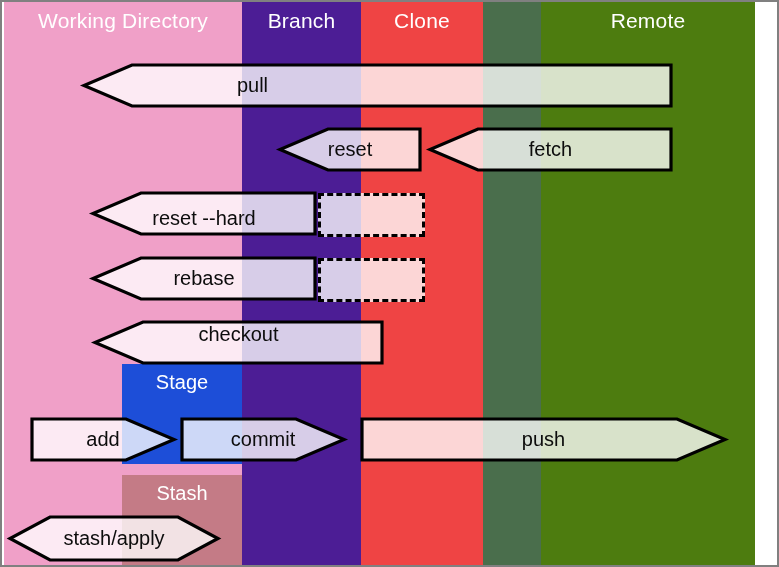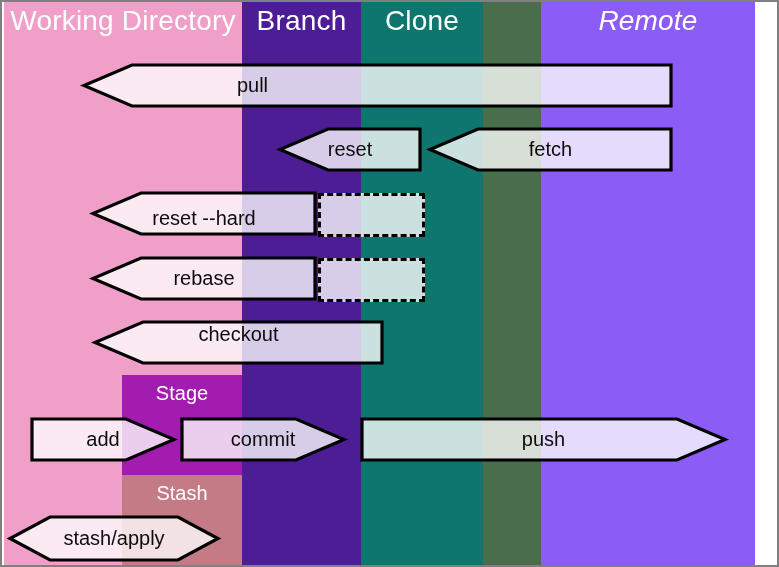--- a/index.html
+++ b/index.html
@@ -13,21 +13,21 @@
     border:2px solid #808080;
     background:#ffffff;
   }
 
   
   .col{position:absolute;top:0;bottom:0;}
   .col-label{
     position:absolute;top:4px;left:0;right:0;
     text-align:center;
     color:#ffffff;
-    font-size:28px;
+    font-size:21px;
     letter-spacing:.2px;
     line-height:30px;
     pointer-events:none;
     user-select:none;
   }
 
   
   .subcol{position:absolute;}
   .subcol-label{
     position:absolute;left:0;right:0;top:4px;
@@ -48,30 +48,30 @@
 <body>
 
 <div id="canvas">
   <div id="columns-layer">
       <div class="col" style="left: 2px; width: 238px; background: rgb(240, 160, 200);">
         <div class="col-label">Working Directory</div>
       </div>
       <div class="col" style="left: 240px; width: 119px; background: #4c1d95;">
         <div class="col-label">Branch</div>
       </div>
-      <div class="col" style="left: 359px; width: 122px; background: #0f766e;">
+      <div class="col" style="left: 359px; width: 122px; background: #ef4444;">
         <div class="col-label">Clone</div>
       </div>
       <div class="col" style="left: 481px; width: 58px; background: rgb(74, 110, 76);"></div>
-      <div class="col" style="left: 539px; width: 214px; background: #8b5cf6; font-style: italic;">
+      <div class="col" style="left: 539px; width: 214px; background: #4d7c0f;">
         <div class="col-label">Remote</div>
       </div>
     </div>
   <div id="subcols-layer">
-      <div class="subcol" style="left: 120px; top: 373px; width: 120px; height: 100px; background: #a21caf;">
+      <div class="subcol" style="left: 120px; top: 362px; width: 120px; height: 100px; background: #1d4ed8;">
         <div class="subcol-label">Stage</div>
       </div>
       <div class="subcol" style="left: 120px; top: 473px; width: 120px; height: 92px; background: rgb(196, 123, 134);">
         <div class="subcol-label">Stash</div>
       </div>
     </div>
   <div id="dashed-layer">
       <div style="position: absolute; left: 316px; top: 191px; width: 101px; height: 38px; border: 3px dashed rgb(0, 0, 0); box-sizing: content-box; background: rgba(255, 255, 255, 0.78);"></div>
       <div style="position: absolute; left: 316px; top: 256px; width: 101px; height: 38px; border: 3px dashed rgb(0, 0, 0); box-sizing: content-box; background: rgba(255, 255, 255, 0.78);"></div>
     </div>

